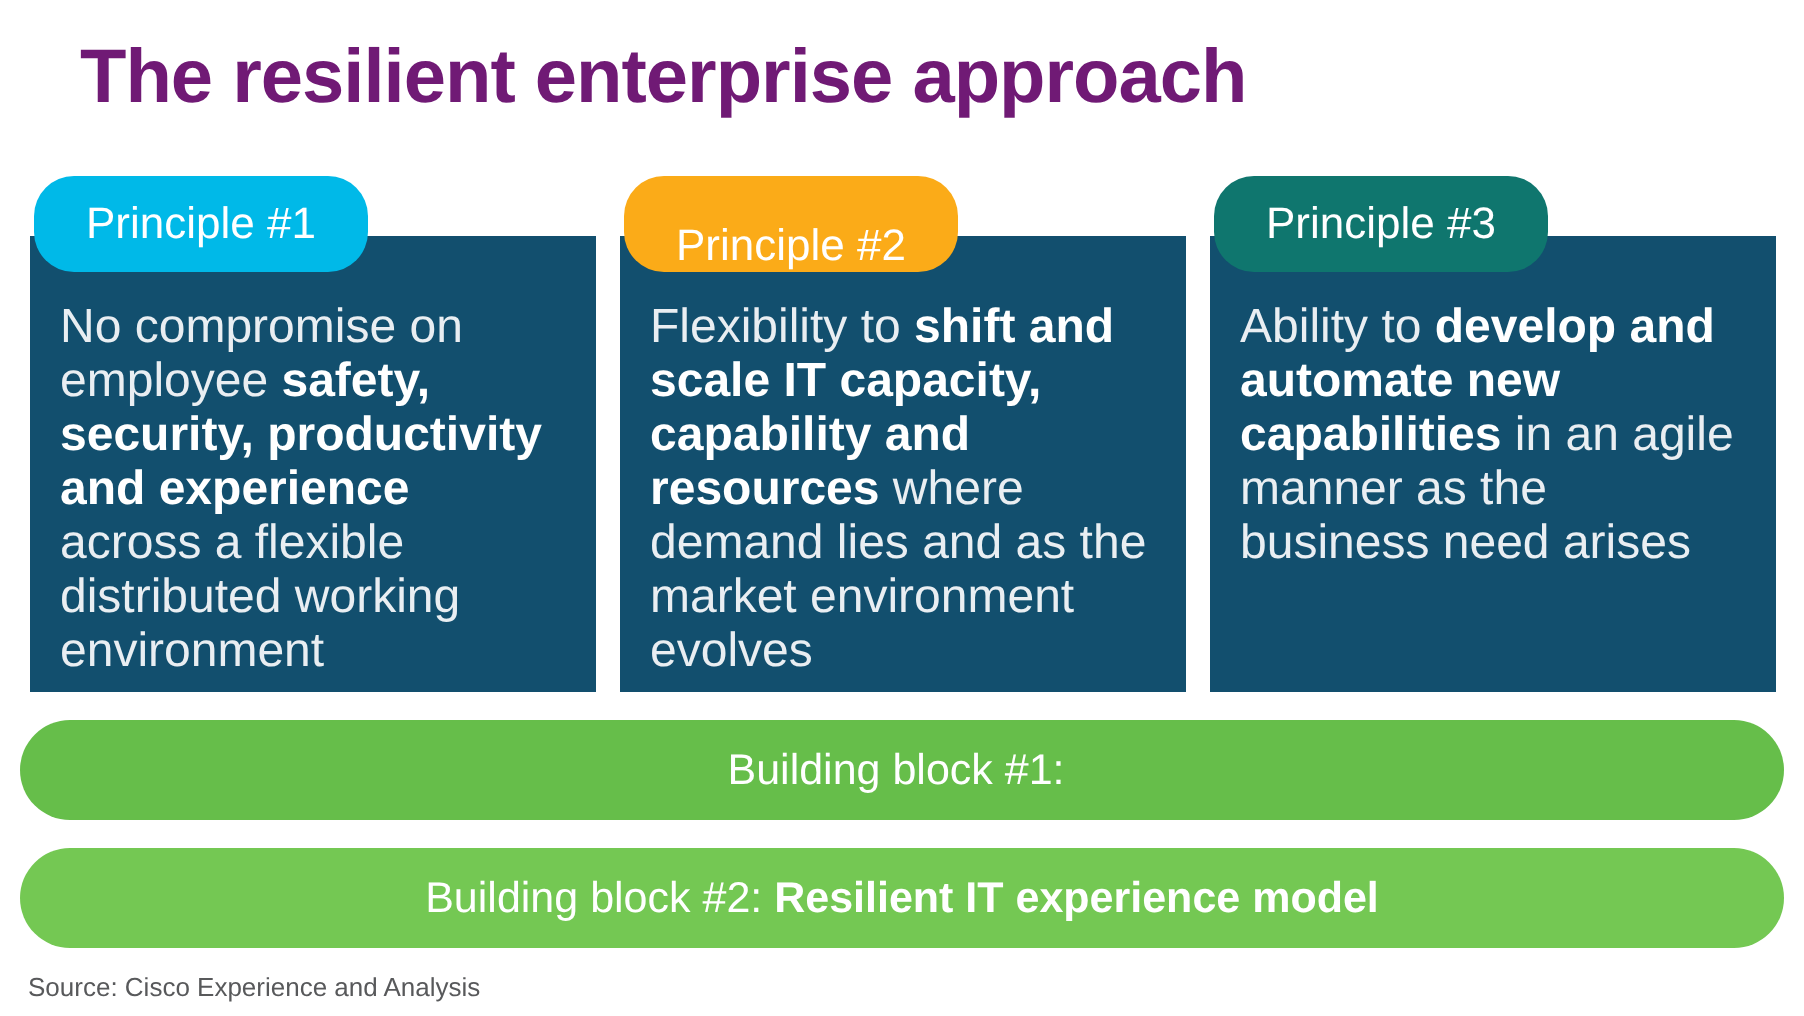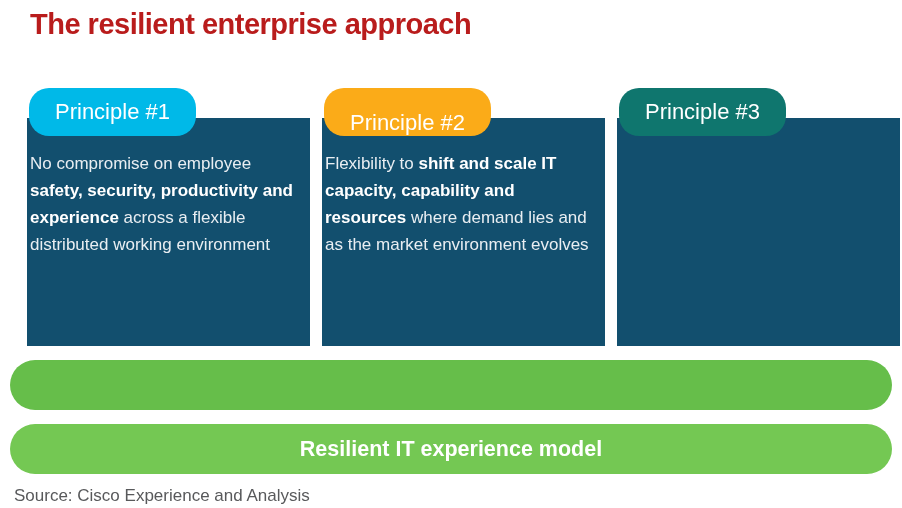--- a/index.html
+++ b/index.html
@@ -8,55 +8,54 @@
     width: 902px;
     height: 508px;
     background: #ffffff;
     font-family: "Liberation Sans", sans-serif;
     overflow: hidden;
   }
   .title {
     position: absolute;
     left: 28px;
     top: 6px;
-    margin: 2px;
-    font-size: 29px;
+    margin: 12px;
+    font-size: 38px;
     font-weight: 800;
     letter-spacing: -0.5px;
-    color: #b91c1c;
+    color: #701a75;
   }
   .card {
     position: absolute;
     top: 118px;
     width: 283px;
     height: 228px;
     background: #124F6E;
     box-sizing: border-box;
-    margin-left: 12px;
   }
   .card1 { left: 15px; }
   .card2 { left: 310px; }
   .card3 { left: 605px; }
   .pill {
     position: absolute;
     top: -30px;
     left: 2px;
     height: 48px;
     border-radius: 20px;
     padding: 0 26px;
     display: inline-flex;
     align-items: center;
     color: #ffffff;
     font-size: 22px;
     white-space: nowrap;
   }
   .card-text {
     margin: 0;
-    padding: 32px 16px 0 3px;
-    font-size: 17px;
+    padding: 32px 16px 0 15px;
+    font-size: 24px;
     line-height: 27px;
     color: #E9EEF2;
   }
   .card-text .hl {
     color: #ffffff;
     font-weight: bold;
   }
   .bar {
     position: absolute;
     left: 10px;
@@ -70,21 +69,21 @@
     font-size: 21.5px;
   }
   .bar span, .bar strong { white-space: pre; }
   .bar strong { font-weight: bold; }
   .bar1 { top: 360px; }
   .bar2 { top: 424px; }
   .source {
     position: absolute;
     left: 14px;
     top: 486px;
-    font-size: 17px;
+    font-size: 13px;
     color: #58595B;
   }
 </style>
 </head>
 <body>
 
 <div class="slide">
 
   <h1 class="title">The resilient enterprise approach</h1>
 
@@ -99,24 +98,27 @@
     <div class="pill" style="background-color: rgb(251, 171, 24); align-items: flex-end;">
       <span>Principle #2</span>
     </div>
     <p class="card-text"><span>Flexibility to </span><span class="hl">shift and scale IT capacity, capability and resources</span><span> where demand lies and as the market environment evolves</span></p>
   </div>
 
   <div class="card card3">
     <div class="pill" style="background-color: #0f766e;">
       <span>Principle #3</span>
     </div>
+    <p class="card-text"><span>Ability to </span><span class="hl">develop and automate new capabilities</span><span> in an agile manner as the business need arises</span></p>
   </div>
 
   <div class="bar bar1" style="background-color: rgb(102, 190, 74);">
+    <span>Building block #1: </span>
   </div>
 
   <div class="bar bar2" style="background-color: rgb(116, 200, 83);">
+    <span>Building block #2: </span>
       <strong>Resilient IT experience model</strong>
   </div>
 
   <div class="source">Source: Cisco Experience and Analysis</div>
 
 </div>
 
 </body></html>

